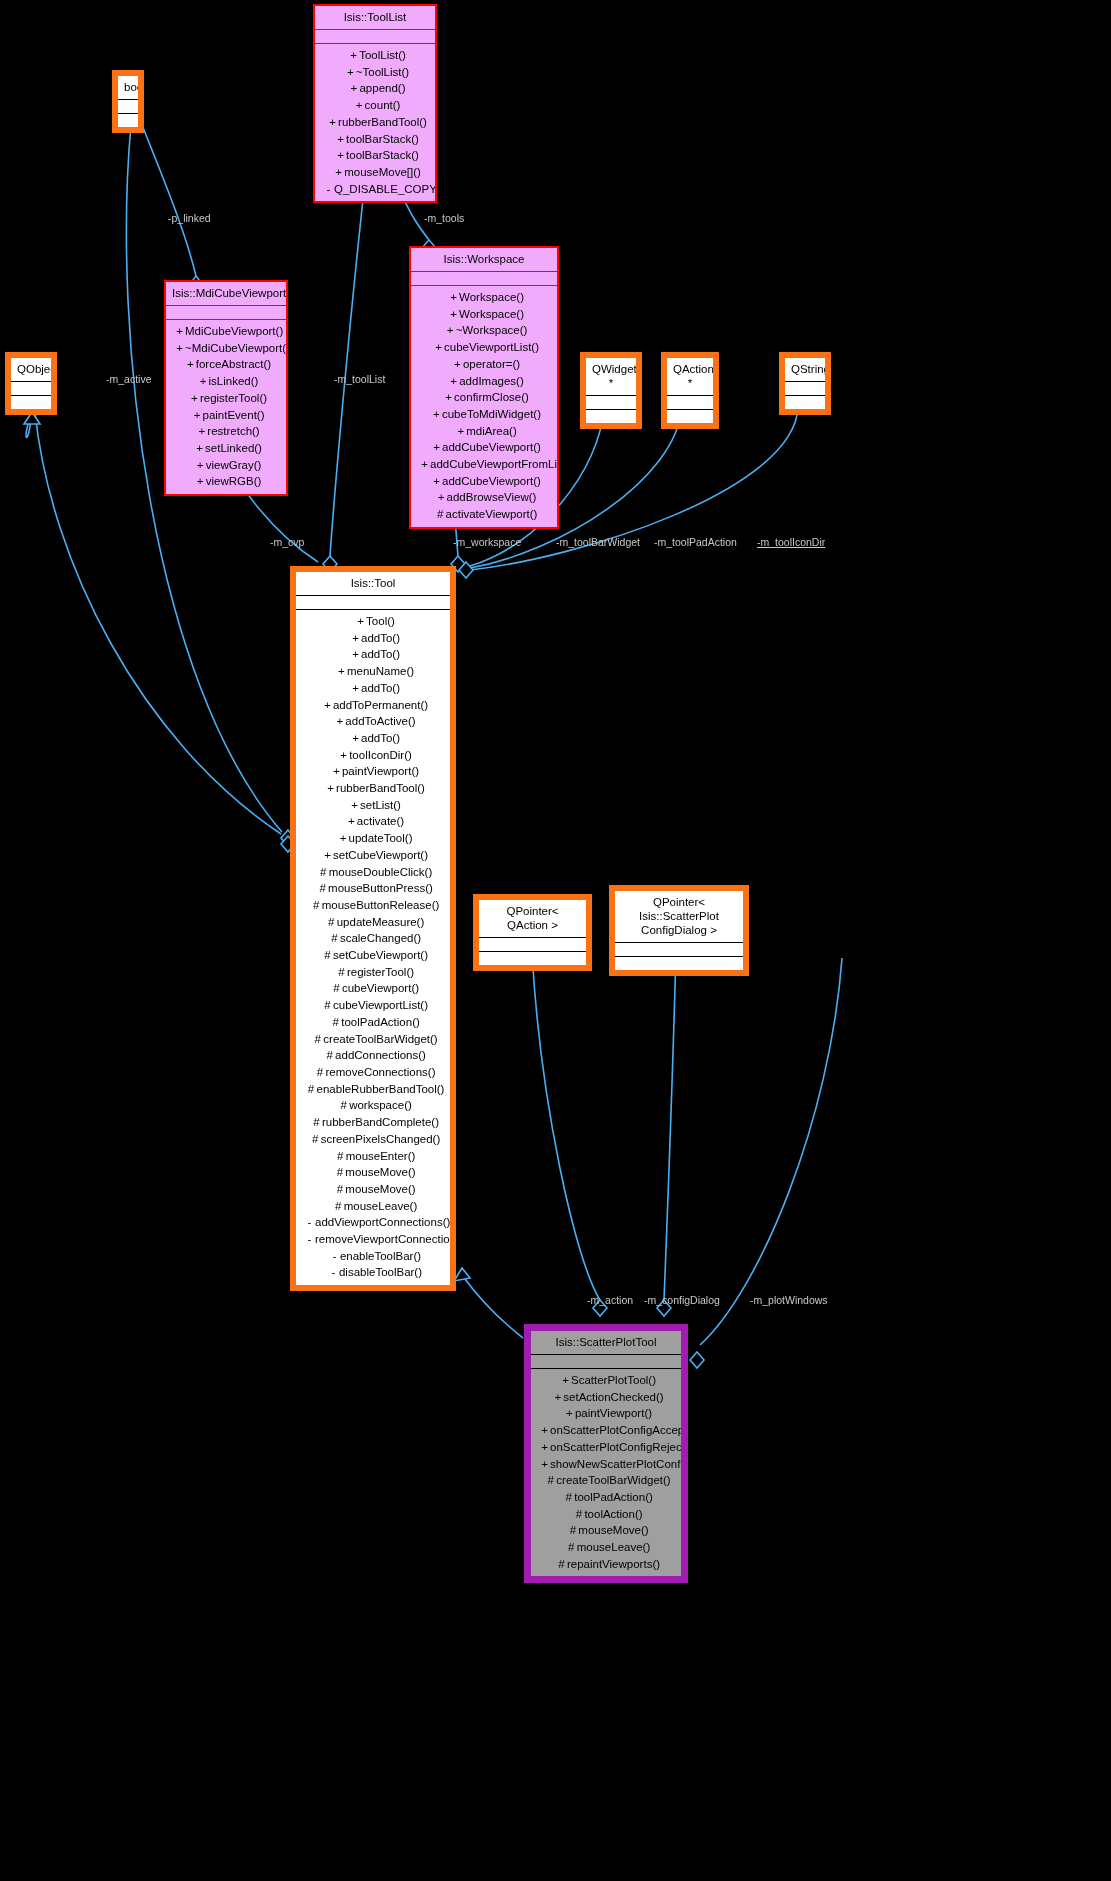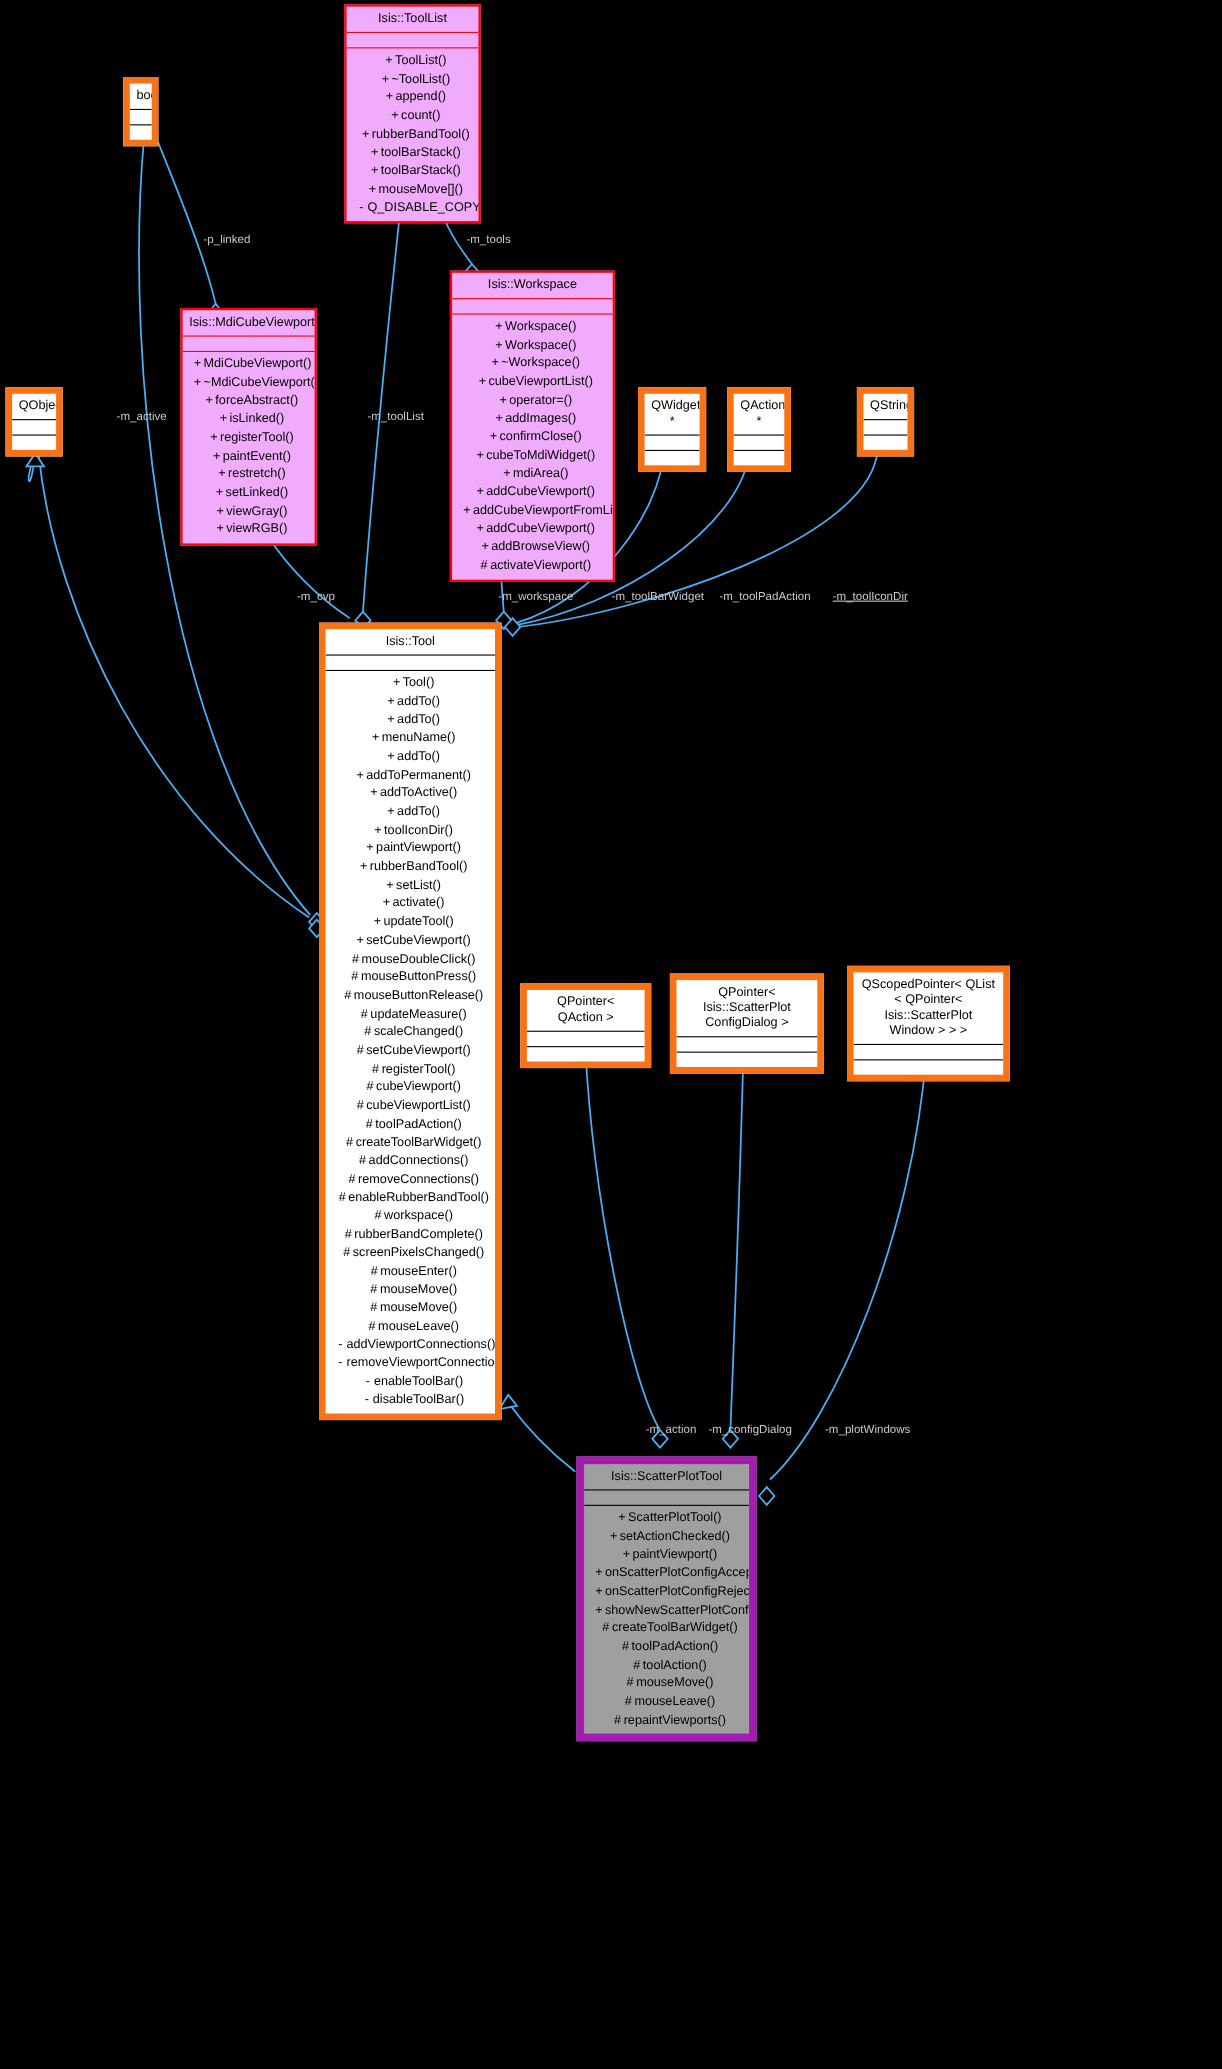--- a/index.html
+++ b/index.html
@@ -300,29 +300,20 @@
 
   <div class="node empty-box" style="left:609px; top:885px; width:140px;">
     <div class="title">QPointer&lt; Isis::ScatterPlot
 ConfigDialog &gt;</div>
     <div class="sep"></div>
     <div class="attrs"></div>
     <div class="sep"></div>
     <div class="members"></div>
   </div>
 
-  <div class="node empty-box" style="left:770px; top:878px; width:148px;">
-    <div class="title">QScopedPointer&lt; QList
-&lt; QPointer&lt; Isis::ScatterPlot
-Window &gt; &gt; &gt;</div>
-    <div class="sep"></div>
-    <div class="attrs"></div>
-    <div class="sep"></div>
-    <div class="members"></div>
-  </div>
 
   <div class="node current" style="left:524px; top:1324px; width:164px;">
     <div class="title">Isis::ScatterPlotTool</div>
     <div class="sep"></div>
     <div class="attrs"></div>
     <div class="sep"></div>
     <div class="members">
       <div class="member"><span class="vis">+</span><span>ScatterPlotTool()</span></div>
       <div class="member"><span class="vis">+</span><span>setActionChecked()</span></div>
       <div class="member"><span class="vis">+</span><span>paintViewport()</span></div>
@@ -331,21 +322,21 @@
       <div class="member"><span class="vis">+</span><span>showNewScatterPlotConfig()</span></div>
       <div class="member"><span class="vis">#</span><span>createToolBarWidget()</span></div>
       <div class="member"><span class="vis">#</span><span>toolPadAction()</span></div>
       <div class="member"><span class="vis">#</span><span>toolAction()</span></div>
       <div class="member"><span class="vis">#</span><span>mouseMove()</span></div>
       <div class="member"><span class="vis">#</span><span>mouseLeave()</span></div>
       <div class="member"><span class="vis">#</span><span>repaintViewports()</span></div>
     </div>
   </div>
 
-  <div class="edge-label" style="left:185px; top:212px;">-p_linked</div>
+  <div class="edge-label" style="left:168px; top:212px;">-p_linked</div>
   <div class="edge-label" style="left:424px; top:212px;">-m_tools</div>
   <div class="edge-label" style="left:106px; top:373px;">-m_active</div>
   <div class="edge-label" style="left:334px; top:373px;">-m_toolList</div>
   <div class="edge-label" style="left:270px; top:536px;">-m_cvp</div>
   <div class="edge-label" style="left:453px; top:536px;">-m_workspace</div>
   <div class="edge-label" style="left:556px; top:536px;">-m_toolBarWidget</div>
   <div class="edge-label" style="left:654px; top:536px;">-m_toolPadAction</div>
   <div class="edge-label" style="left:757px; top:536px;text-decoration:underline;">-m_toolIconDir</div>
   <div class="edge-label" style="left:587px; top:1294px;">-m_action</div>
   <div class="edge-label" style="left:644px; top:1294px;">-m_configDialog</div>

